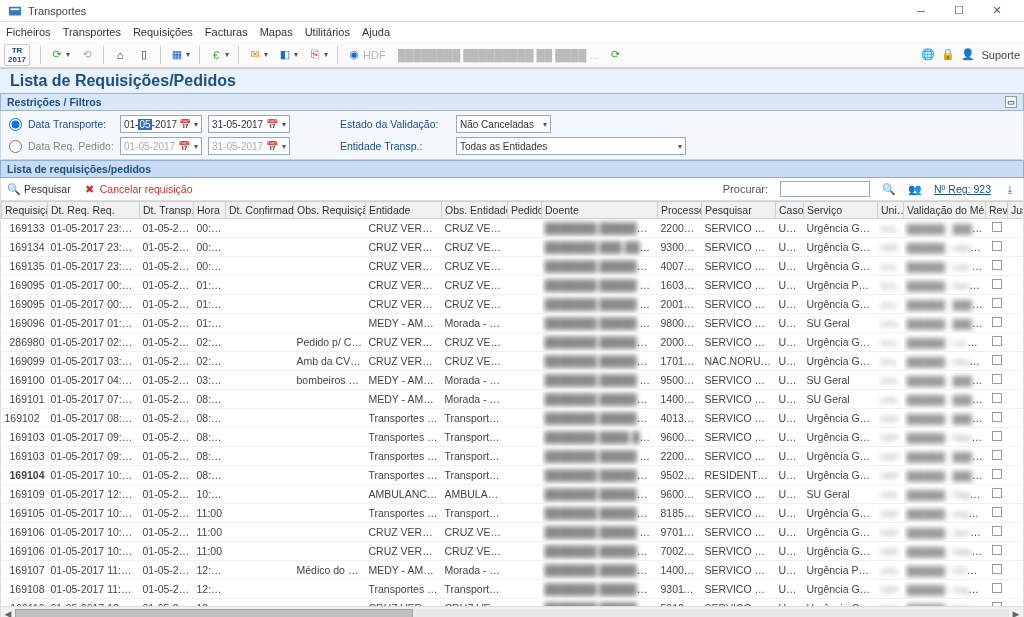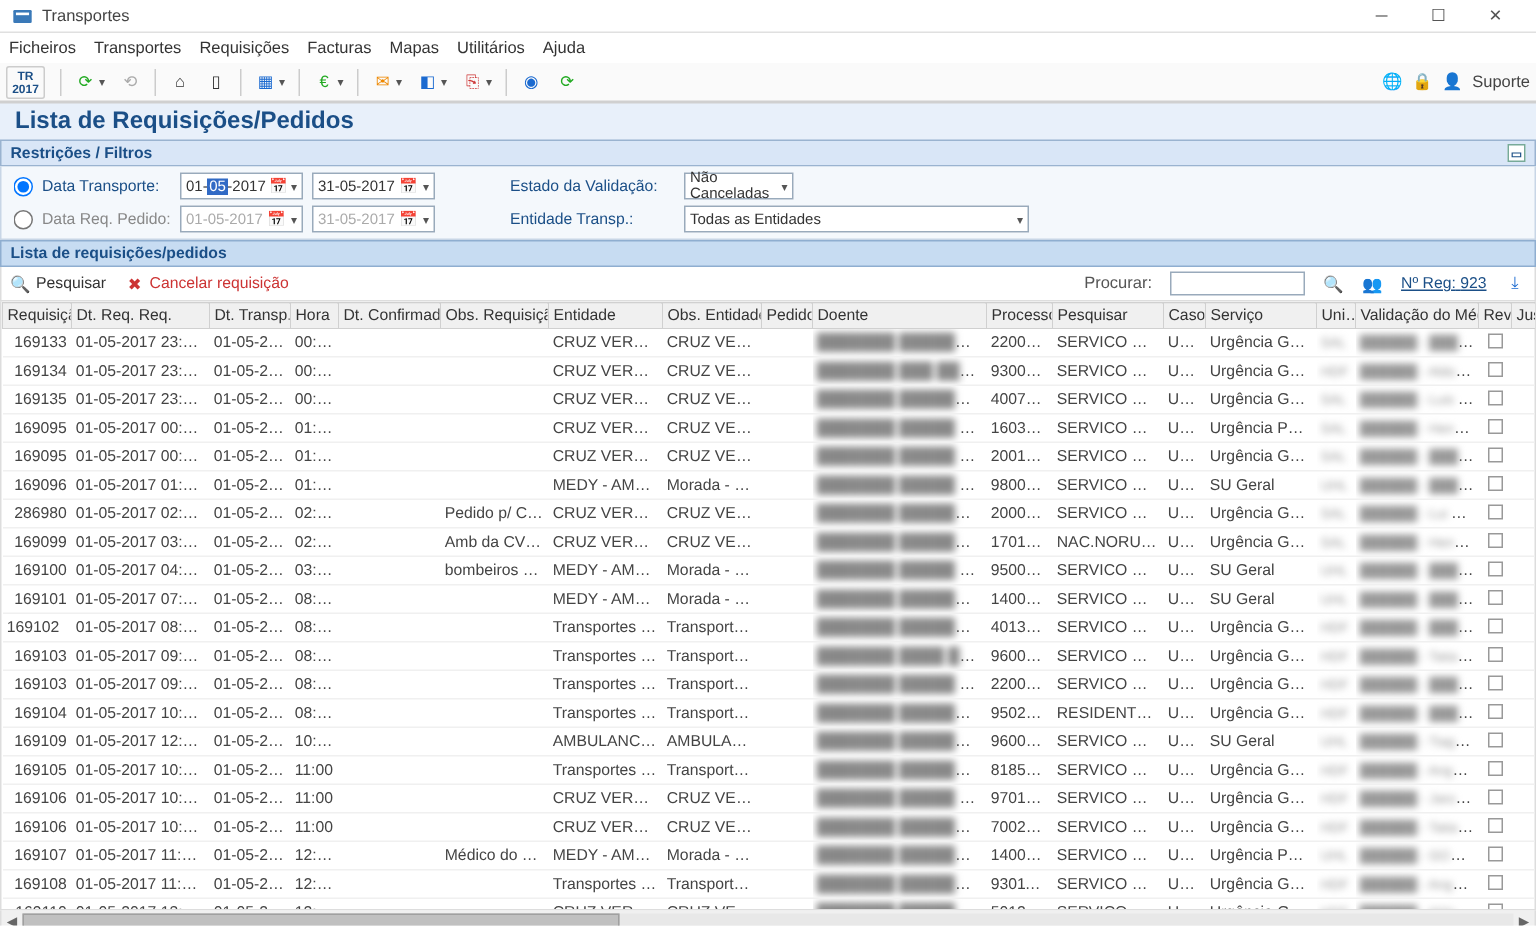--- a/index.html
+++ b/index.html
@@ -125,20 +125,21 @@
       <span class="ic blue">◧</span>
       <span class="caret">▾</span>
     </div>
   <div class="tbtn">
       <span class="ic red">⎘</span>
       <span class="caret">▾</span>
     </div>
   <div class="sep"></div>
   <div class="tbtn">
       <span class="ic blue">◉</span>
+      <span style="color:#bbb">HDF &nbsp;&nbsp; ████████ █████████ ██ ████ ...</span>
     </div>
   <div class="tbtn">
       <span class="ic green">⟳</span>
     </div>
   <div class="toolbar-right">
     <span class="ic" style="color:#2a8">🌐</span>
     <span class="ic" style="color:#c90">🔒</span>
     <span class="ic" style="color:#e33">👤</span>
     <span style="color:#444">Suporte</span>
   </div>
@@ -178,21 +179,21 @@
       <div class="date-in" style="color:#aaa">
           <span>31-05-2017</span>
           <span class="cal">📅</span>
           <span class="caret">▾</span>
         </div>
     </div>
   </div>
   <div class="col" style="margin-left:30px">
     <div class="row">
       <label style="width:110px">Estado da Validação:</label>
-      <div class="sel" style="width:73px">
+      <div class="sel" style="width:95px">
           <span>Não Canceladas</span>
           <span class="caret">▾</span>
         </div>
     </div>
     <div class="row">
       <label style="width:110px">Entidade Transp.:</label>
       <div class="sel" style="width:230px">
           <span>Todas as Entidades</span>
           <span class="caret">▾</span>
         </div>
@@ -519,21 +520,21 @@
           <td>22007465</td>
           <td>SERVICO NACIONA...</td>
           <td>URG</td>
           <td>Urgência Geral</td>
           <td><span class="blurcell">HDF</span></td>
           <td><span class="blurcell">██████ - ██████████...</span></td>
           <td style="text-align: center;"><span class="chk"></span></td>
           <td></td>
         </tr>
         <tr>
-          <td style="text-align: right;">169104</td>
+          <td style="text-align: right; font-weight: bold;">169104</td>
           <td>01-05-2017 10:42:08</td>
           <td>01-05-2017</td>
           <td>08:00</td>
           <td></td>
           <td></td>
           <td>Transportes Flor da ...</td>
           <td>Transportes Flor...</td>
           <td></td>
           <td class="doente-cell"><span>███████ ██████ █████ ██████████</span></td>
           <td>95025868</td>

